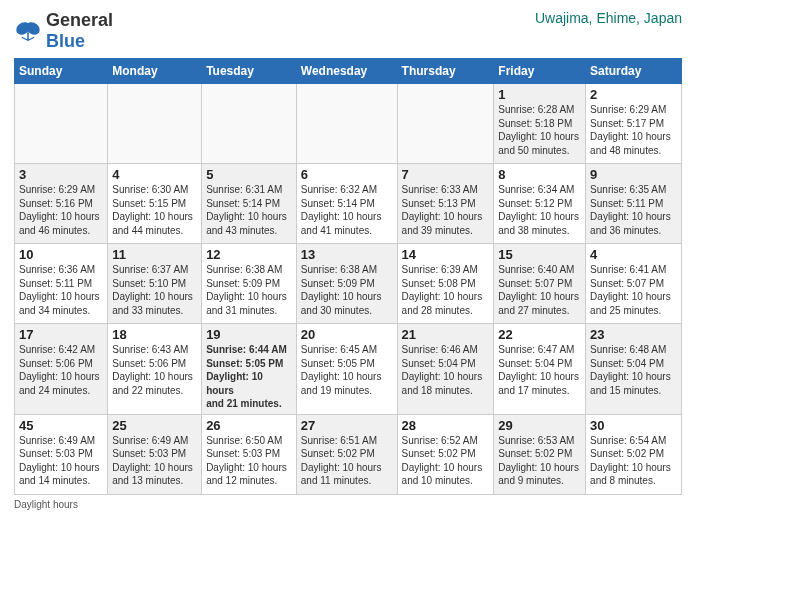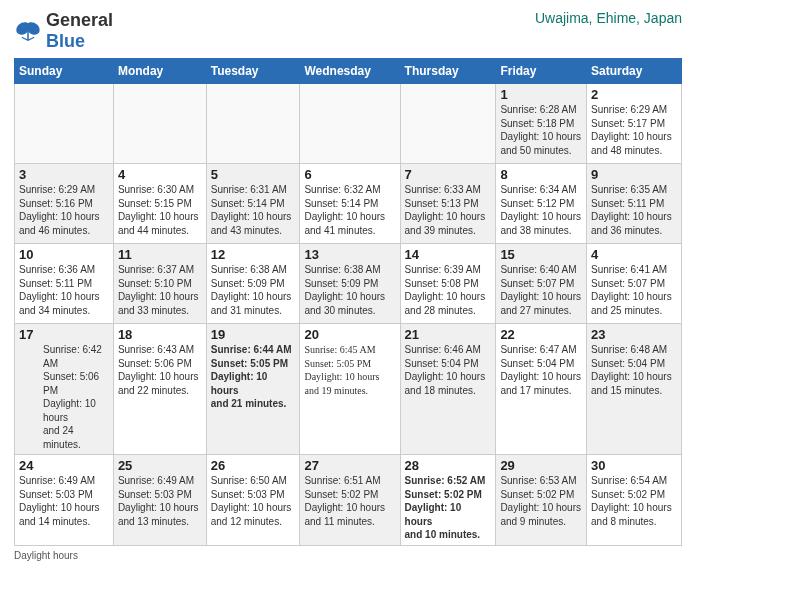--- a/index.html
+++ b/index.html
@@ -257,42 +257,42 @@
             <span class="day-number">4</span>
             <div class="day-info" style="white-space: pre-line;">Sunrise: 6:41 AM
 Sunset: 5:07 PM
 Daylight: 10 hours
 and 25 minutes.</div>
           </td>
         </tr>
         <tr>
           <td class="shaded">
             <span class="day-number">17</span>
-            <div class="day-info" style="white-space: pre-line; margin-left: 24px;">Sunrise: 6:42 AM
+            <div class="day-info" style="white-space: pre-line;">Sunrise: 6:42 AM
 Sunset: 5:06 PM
 Daylight: 10 hours
 and 24 minutes.</div>
           </td>
           <td>
             <span class="day-number">18</span>
             <div class="day-info" style="white-space: pre-line;">Sunrise: 6:43 AM
 Sunset: 5:06 PM
 Daylight: 10 hours
 and 22 minutes.</div>
           </td>
           <td class="shaded">
             <span class="day-number">19</span>
             <div class="day-info" style="white-space: pre-line; font-weight: bold;">Sunrise: 6:44 AM
 Sunset: 5:05 PM
 Daylight: 10 hours
 and 21 minutes.</div>
           </td>
           <td>
             <span class="day-number">20</span>
-            <div class="day-info" style="white-space: pre-line; font-family: Liberation Serif, serif;">Sunrise: 6:45 AM
+            <div class="day-info" style="white-space: pre-line;">Sunrise: 6:45 AM
 Sunset: 5:05 PM
 Daylight: 10 hours
 and 19 minutes.</div>
           </td>
           <td class="shaded">
             <span class="day-number">21</span>
             <div class="day-info" style="white-space: pre-line;">Sunrise: 6:46 AM
 Sunset: 5:04 PM
 Daylight: 10 hours
 and 18 minutes.</div>
@@ -307,21 +307,21 @@
           <td class="shaded">
             <span class="day-number">23</span>
             <div class="day-info" style="white-space: pre-line;">Sunrise: 6:48 AM
 Sunset: 5:04 PM
 Daylight: 10 hours
 and 15 minutes.</div>
           </td>
         </tr>
         <tr>
           <td>
-            <span class="day-number">24</span>
+            <span class="day-number">45</span>
             <div class="day-info" style="white-space: pre-line;">Sunrise: 6:49 AM
 Sunset: 5:03 PM
 Daylight: 10 hours
 and 14 minutes.</div>
           </td>
           <td class="shaded">
             <span class="day-number">25</span>
             <div class="day-info" style="white-space: pre-line;">Sunrise: 6:49 AM
 Sunset: 5:03 PM
 Daylight: 10 hours
@@ -336,21 +336,21 @@
           </td>
           <td class="shaded">
             <span class="day-number">27</span>
             <div class="day-info" style="white-space: pre-line;">Sunrise: 6:51 AM
 Sunset: 5:02 PM
 Daylight: 10 hours
 and 11 minutes.</div>
           </td>
           <td>
             <span class="day-number">28</span>
-            <div class="day-info" style="white-space: pre-line; font-weight: bold;">Sunrise: 6:52 AM
+            <div class="day-info" style="white-space: pre-line;">Sunrise: 6:52 AM
 Sunset: 5:02 PM
 Daylight: 10 hours
 and 10 minutes.</div>
           </td>
           <td class="shaded">
             <span class="day-number">29</span>
             <div class="day-info" style="white-space: pre-line;">Sunrise: 6:53 AM
 Sunset: 5:02 PM
 Daylight: 10 hours
 and 9 minutes.</div>

